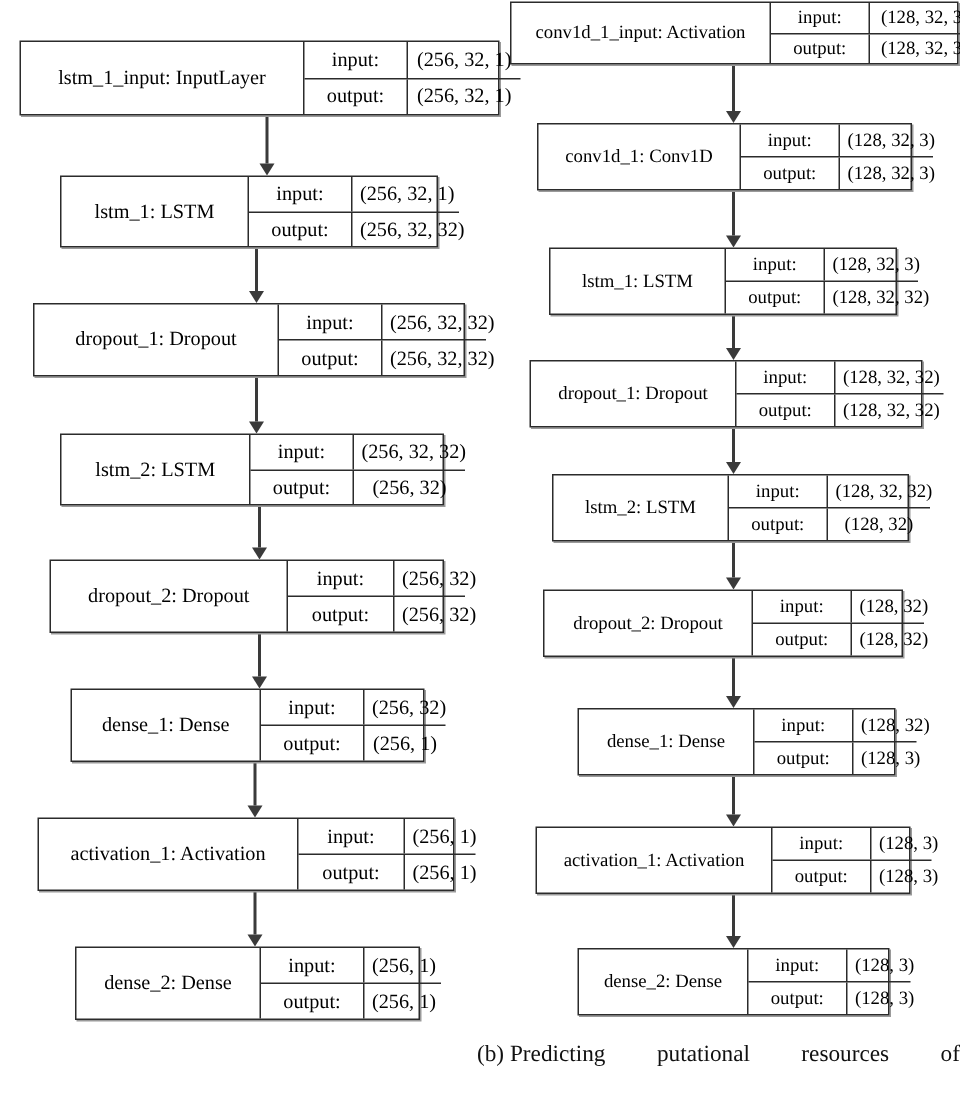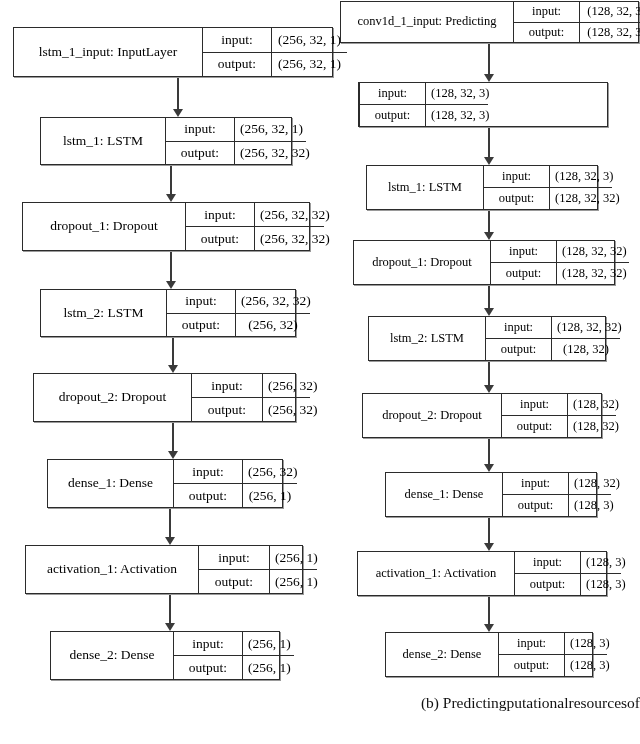--- a/index.html
+++ b/index.html
@@ -71,21 +71,21 @@
   
   .caption{
     position:absolute;
     font-size:15.5px;
     line-height:1.30;
     color:#111;
   }
   .caption .line{white-space:nowrap;}
   #caption-a{left:2px;top:693px;width:316px;}
   #caption-b{left:318px;top:693px;width:322px;}
-  #caption-b .line.l1{display:flex;justify-content:flex-end;}
+  #caption-b .line.l1{display:flex;justify-content:space-between;}
   #caption-b .line.l2{padding-left:68px;}
 </style>
 </head>
 <body>
 
 <div class="figure">
 
   <div id="panel-a">
       <div class="arrow" style="left: 172px; top: 77px; width: 12px; height: 40px;">
         <div class="shaft" style="height:32px"></div>
@@ -247,33 +247,34 @@
       </div>
       <div class="arrow" style="left: 483px; top: 517px; width: 12px; height: 34px;">
         <div class="shaft" style="height:26px"></div>
         <div class="head"></div>
       </div>
       <div class="arrow" style="left: 483px; top: 596px; width: 12px; height: 36px;">
         <div class="shaft" style="height:28px"></div>
         <div class="head"></div>
       </div>
       <div class="node" style="left: 340px; top: 1px; width: 299px; height: 42px; font-size: 12.5px;">
-        <div class="name" style="width: 160px; flex: 0 0 160px;">conv1d_1_input: Predicting</div>
+        <div class="name" style="width: 160px; flex: 0 0 160px;">conv1d_1_input: Activation</div>
         <div class="io" style="width: 139px;">
           <div class="iorow">
             <div class="iolabel" style="flex: 0 0 55px;">input:</div>
             <div class="ioval" style="font-size: 12.5px;">(128, 32, 3)</div>
           </div>
           <div class="iorow">
             <div class="iolabel" style="flex: 0 0 55px;">output:</div>
             <div class="ioval" style="font-size: 12.5px;">(128, 32, 3)</div>
           </div>
         </div>
       </div>
       <div class="node" style="left: 358px; top: 82px; width: 250px; height: 45px; font-size: 12.5px;">
+        <div class="name" style="width: 122px; flex: 0 0 122px;">conv1d_1: Conv1D</div>
         <div class="io" style="width: 128px;">
           <div class="iorow">
             <div class="iolabel" style="flex: 0 0 55px;">input:</div>
             <div class="ioval" style="font-size: 12.5px;">(128, 32, 3)</div>
           </div>
           <div class="iorow">
             <div class="iolabel" style="flex: 0 0 55px;">output:</div>
             <div class="ioval" style="font-size: 12.5px;">(128, 32, 3)</div>
           </div>
         </div>

